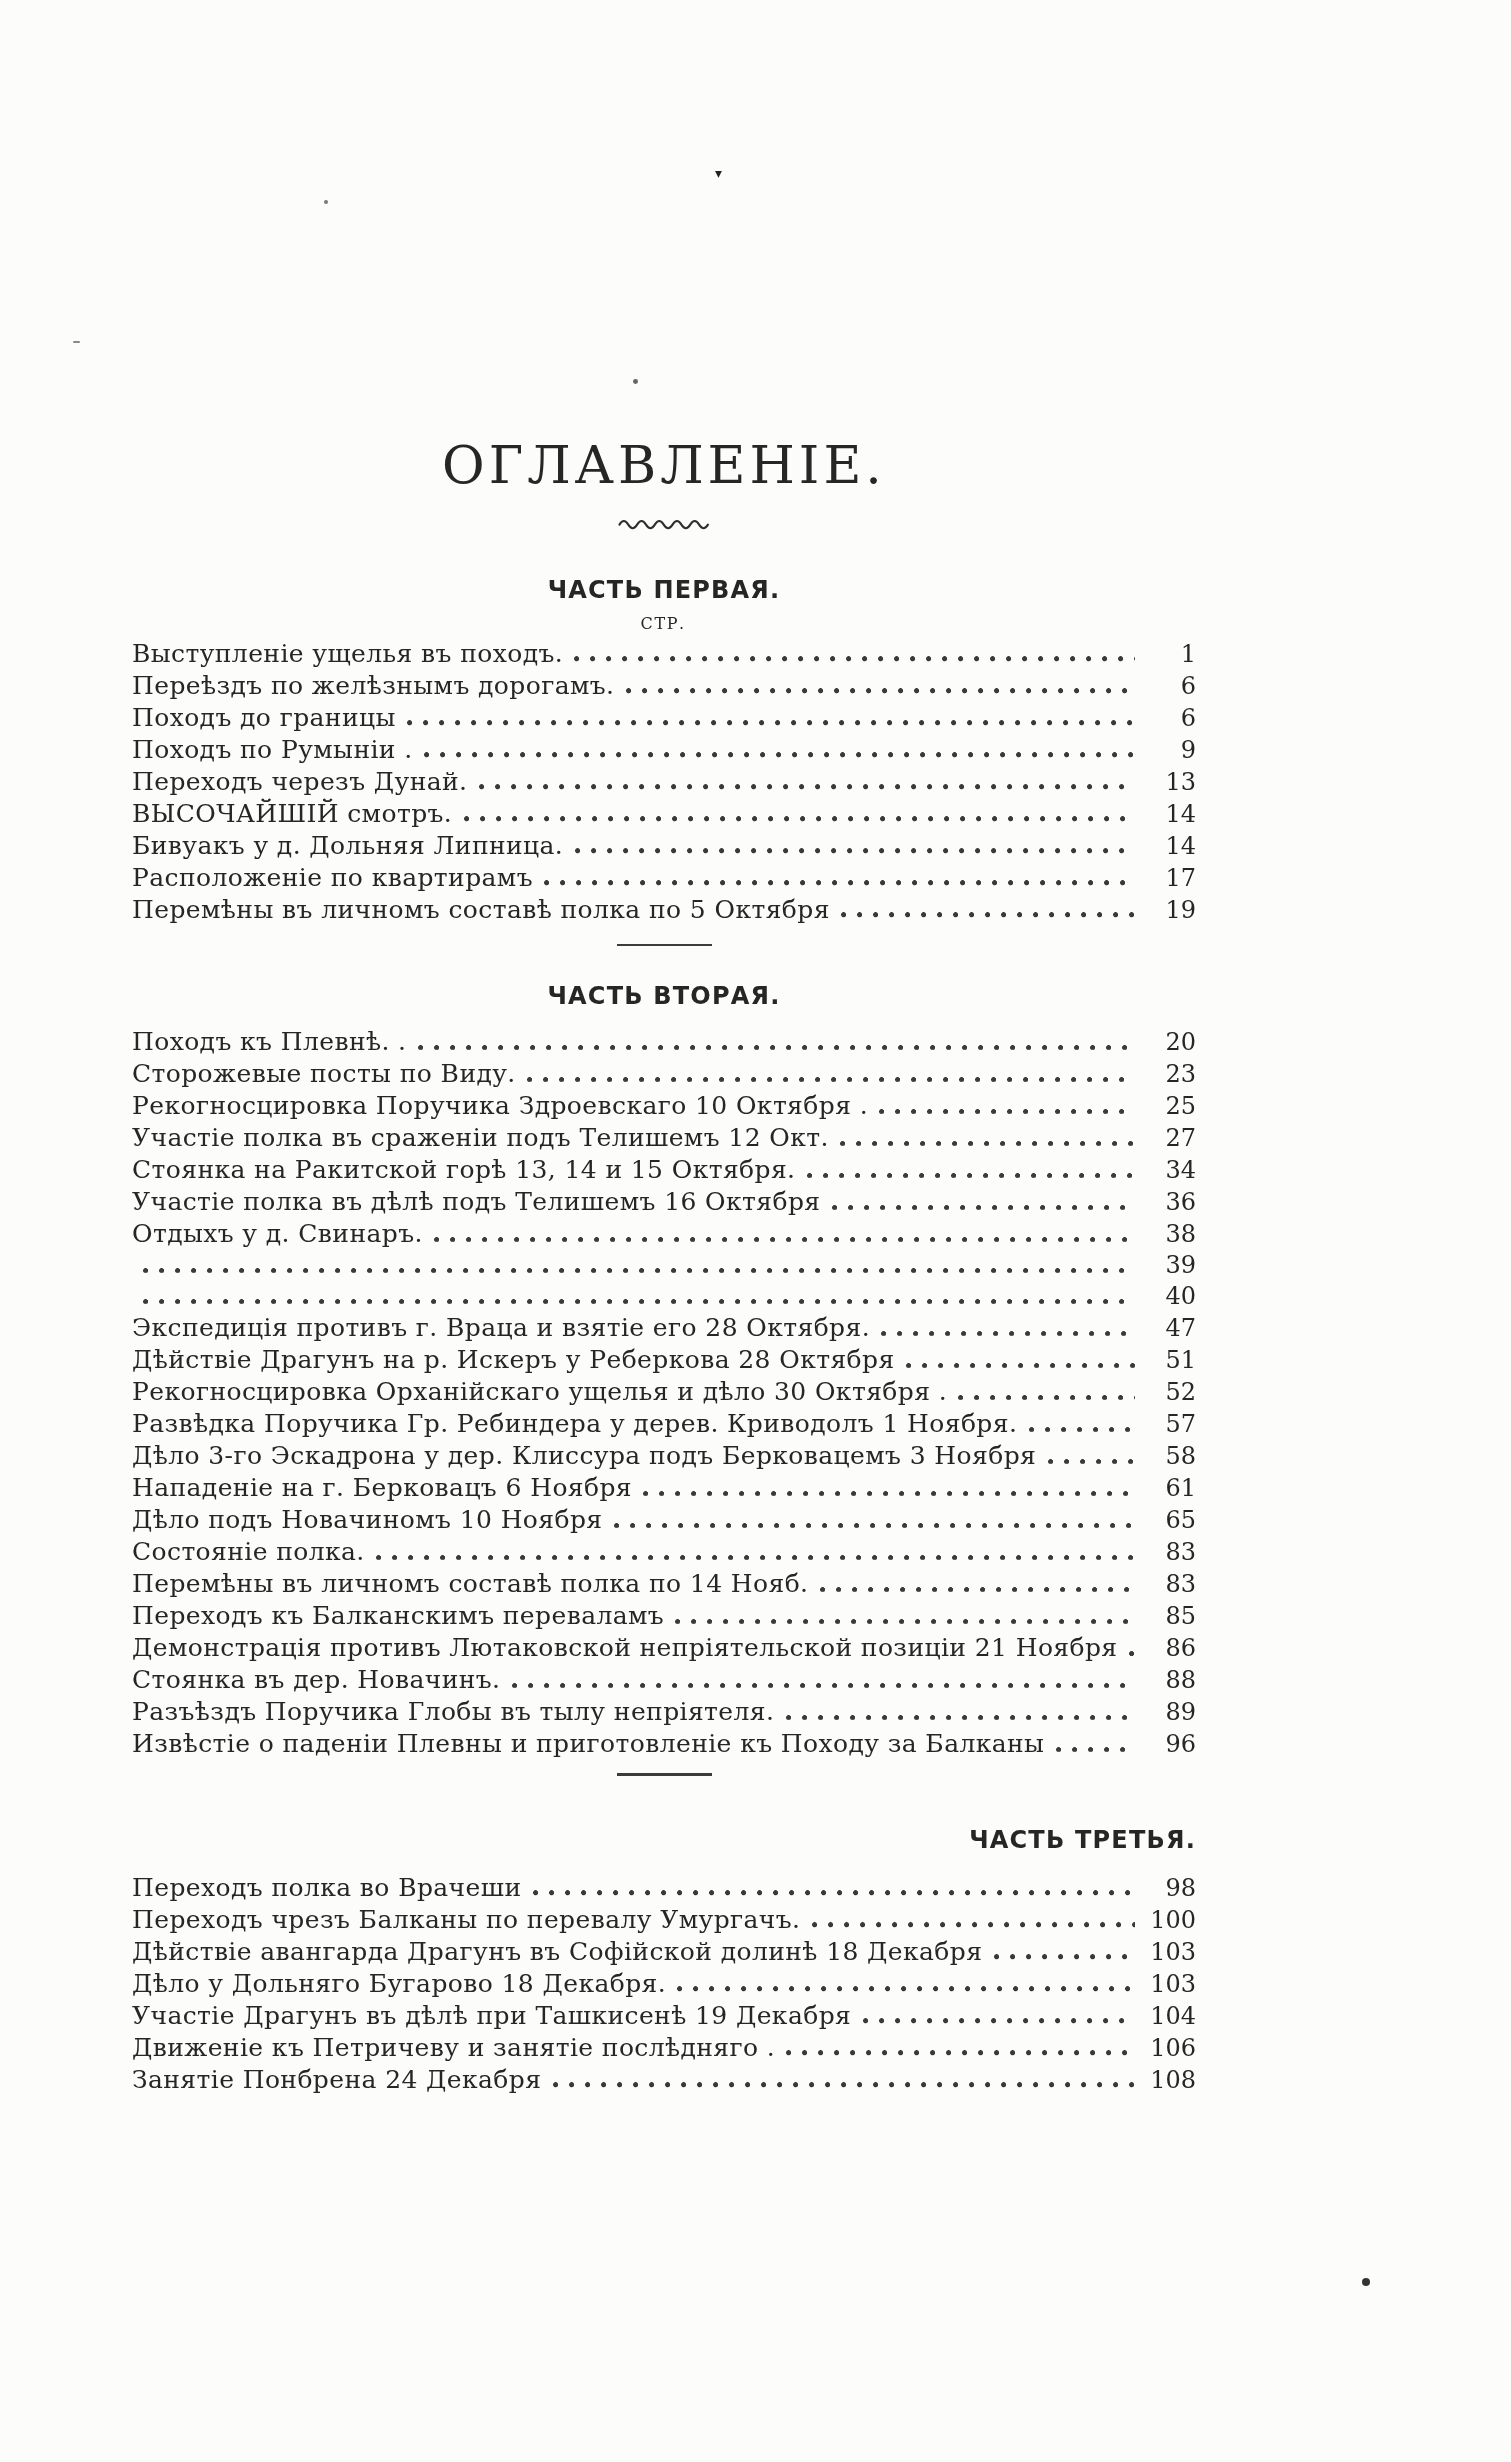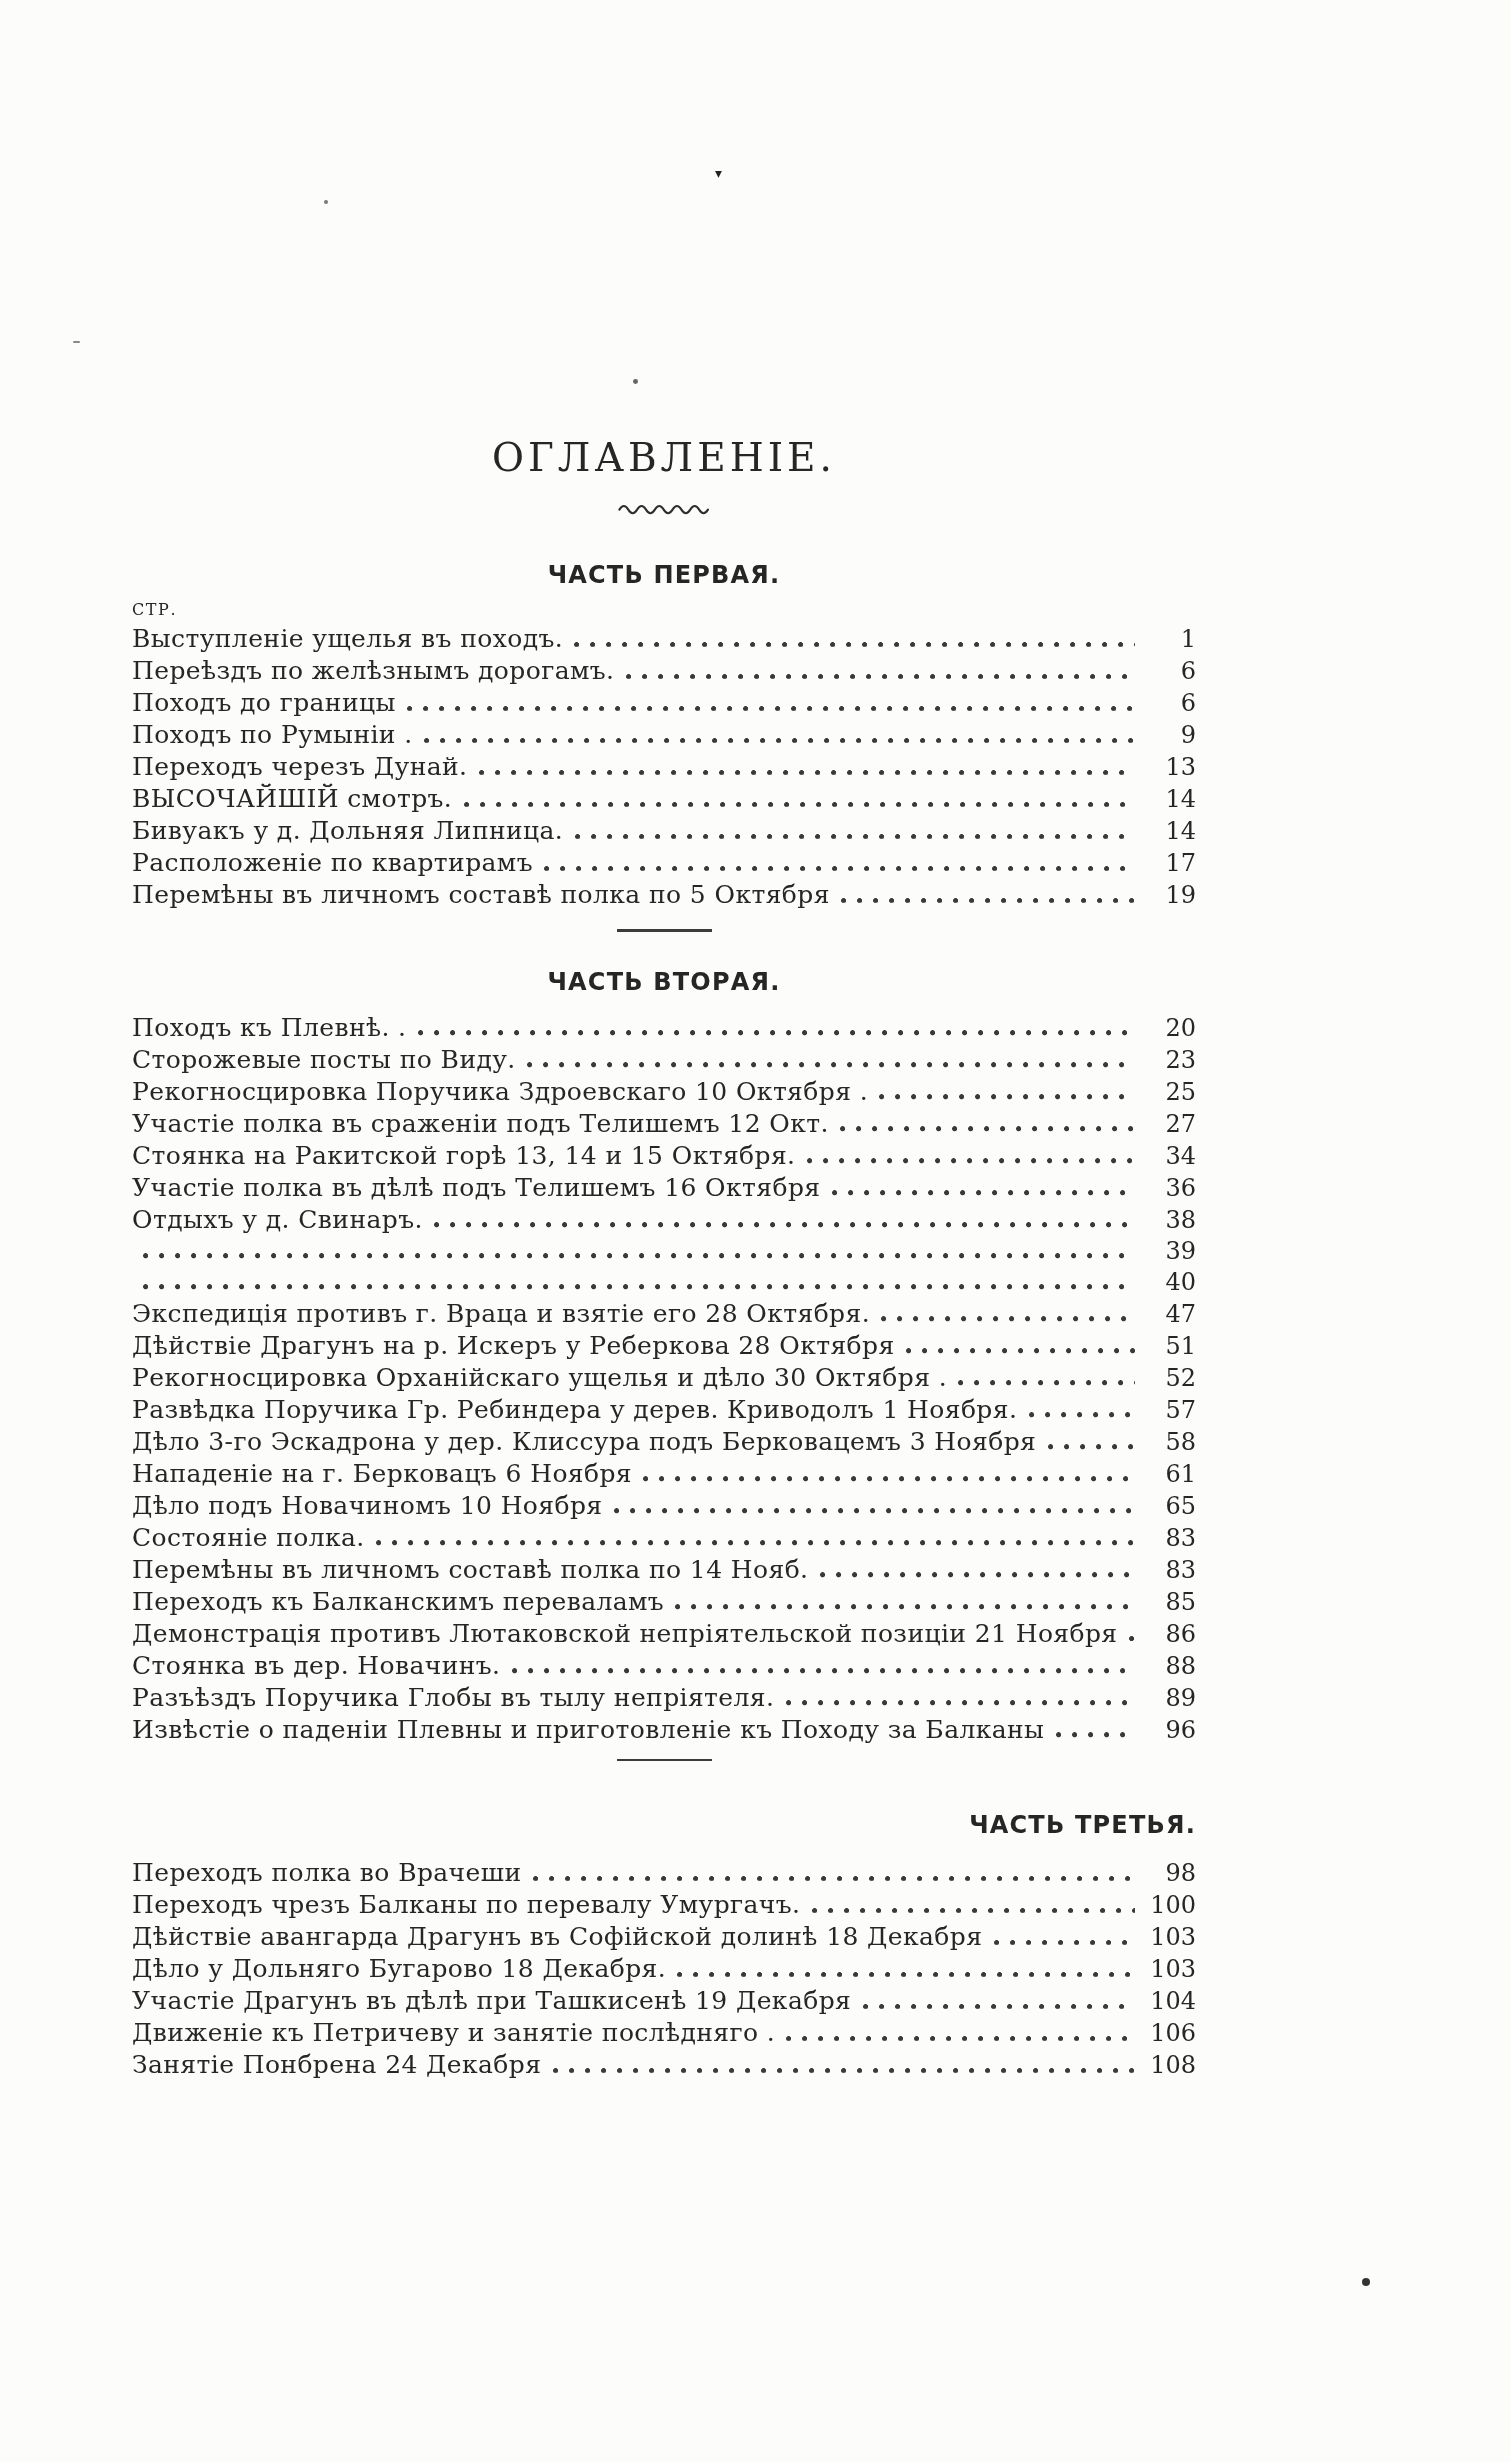--- a/index.html
+++ b/index.html
@@ -16,21 +16,21 @@
   .page {
     position: absolute;
     left: 132px;
     top: 0;
     width: 1064px;
   }
 
   .doc-title {
     margin: 437px 0 0 0;
     text-align: center;
-    font-size: 39px;
+    font-size: 52px;
     line-height: 1.1;
     font-weight: 400;
     letter-spacing: 4px;
   }
 
   .ornament {
     display: block;
     margin: 19.4px auto 0 auto;
   }
 
@@ -42,21 +42,21 @@
     font-size: 24px;
     line-height: 37px;
     letter-spacing: 1.2px;
   }
   .sh1 { margin-top: 40px; }
   .sh2 { margin-top: 32px; }
   .sh3 { margin-top: 46px; text-align: right; }
 
   .page-col-header {
     margin-top: 4.9px;
-    text-align: left;
+    text-align: center;
     font-size: 16px;
     line-height: 21px;
     letter-spacing: 1.6px;
     padding-right: 1.6px;
   }
 
   .entries { margin-top: 3.2px; }
   .entries-2 { margin-top: 11.3px; }
   .entries-3 { margin-top: 13px; }
 

